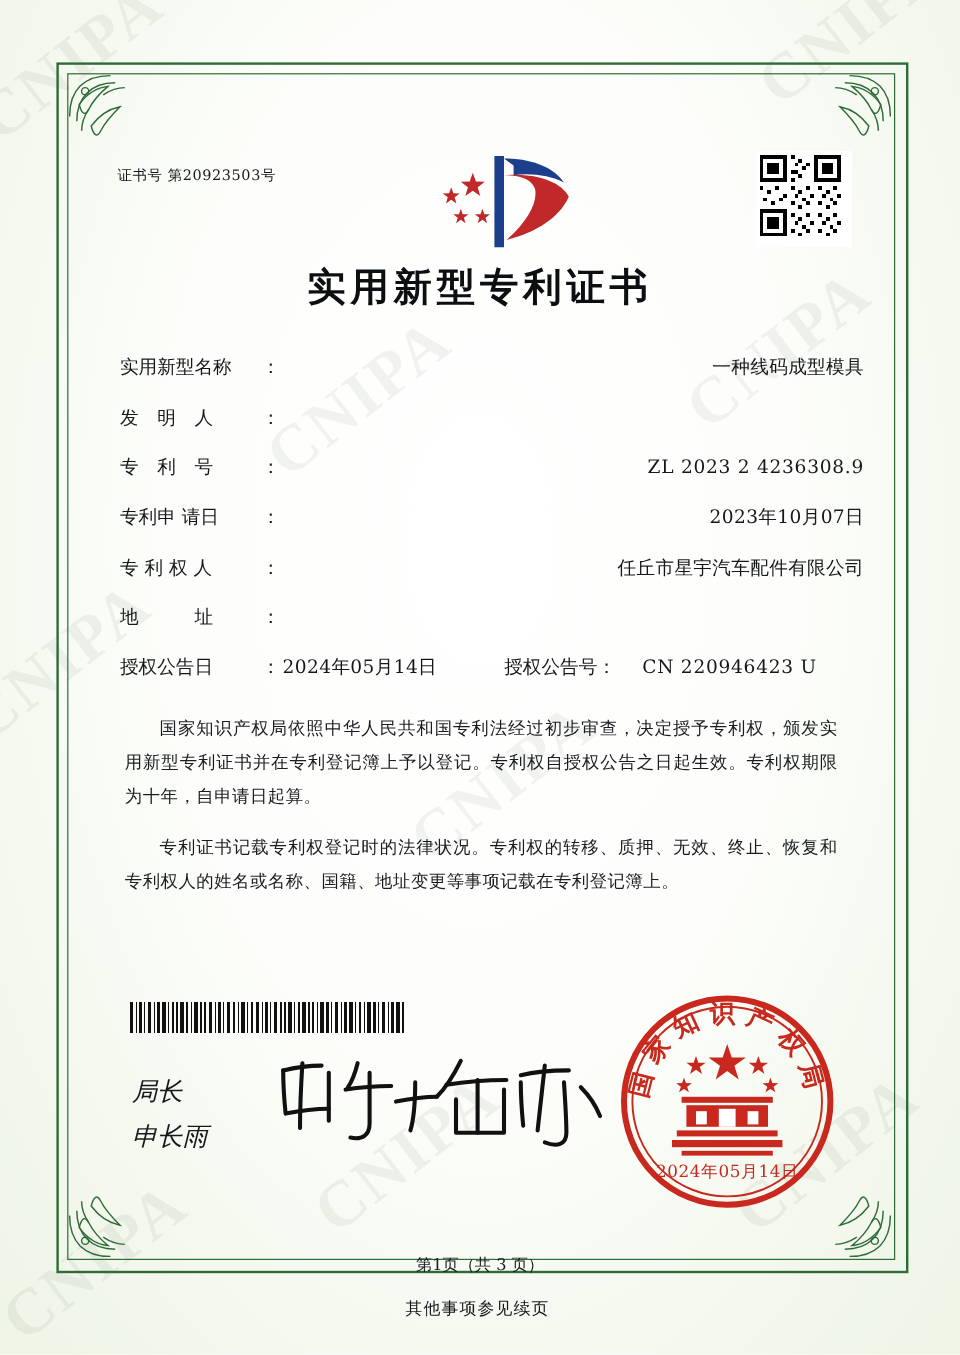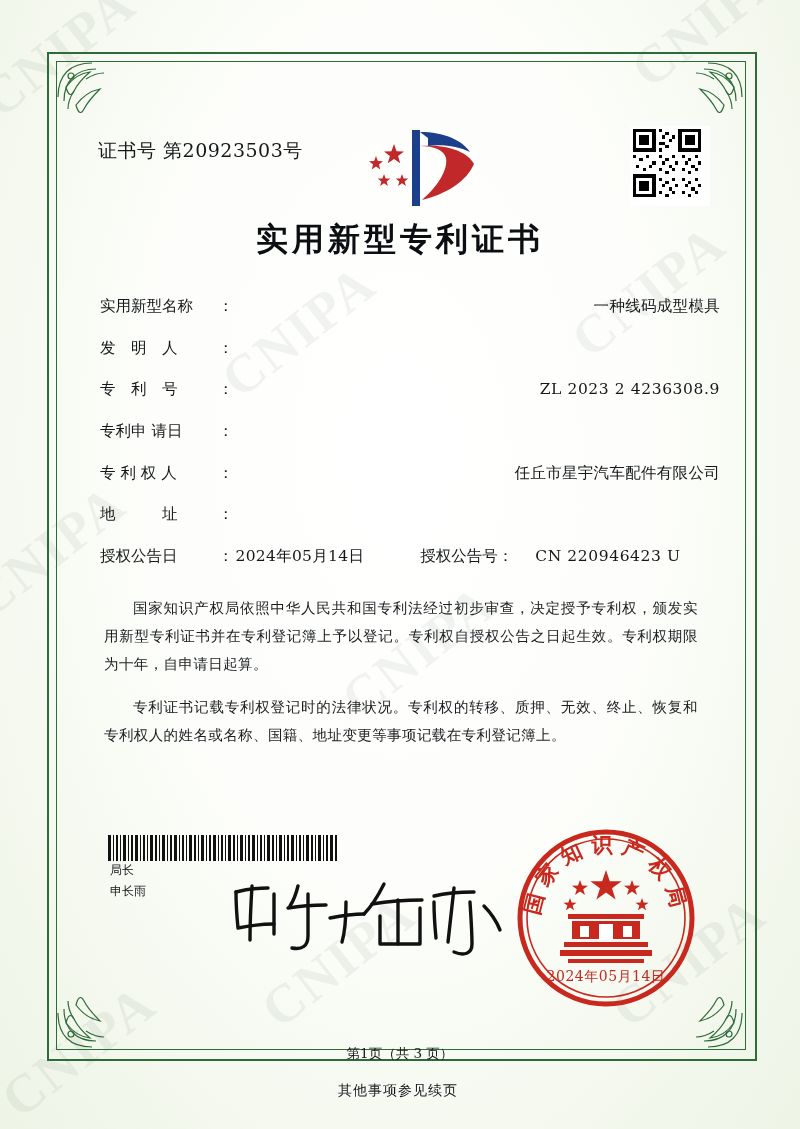--- a/index.html
+++ b/index.html
@@ -81,21 +81,21 @@
   }
 
   .top-row {
     position: relative;
     height: 110px;
   }
   .cert-no {
     position: absolute;
     left: 18px;
     top: 38px;
-    font-size: 19px;
+    font-size: 12px;
     color: #15181a;
     letter-spacing: 0.5px;
     font-family: "DejaVu Serif", "Liberation Serif", serif;
   }
 
   
   .logo {
     position: absolute;
     left: 270px;
     top: 22px;
@@ -195,24 +195,25 @@
     left: 28px;
     top: 735px;
     width: 230px;
     height: 26px;
   }
 
   
   .sign-block {
     position: absolute;
     left: 30px;
-    top: 760px;
-    font-size: 12px;
+    top: 792px;
+    font-size: 21px;
     color: #15181a;
     line-height: 1.75;
+    font-style: italic;
   }
   .sign-script {
     position: absolute;
     left: 142px;
     top: 772px;
     width: 300px;
     height: 90px;
   }
 
   
@@ -446,20 +447,21 @@
 
       <div class="field">
         <span class="f-label wide">专　利　号</span>
         <span class="f-colon">：</span>
         <span class="f-value num">ZL 2023 2 4236308.9</span>
       </div>
 
       <div class="field">
         <span class="f-label wide">专利申 请日</span>
         <span class="f-colon">：</span>
+        <span class="f-value">2023年10月07日</span>
       </div>
 
       <div class="field">
         <span class="f-label wide">专 利 权 人</span>
         <span class="f-colon">：</span>
         <span class="f-value">任丘市星宇汽车配件有限公司</span>
       </div>
 
       <div class="field">
         <span class="f-label wide">地　　　址</span>

